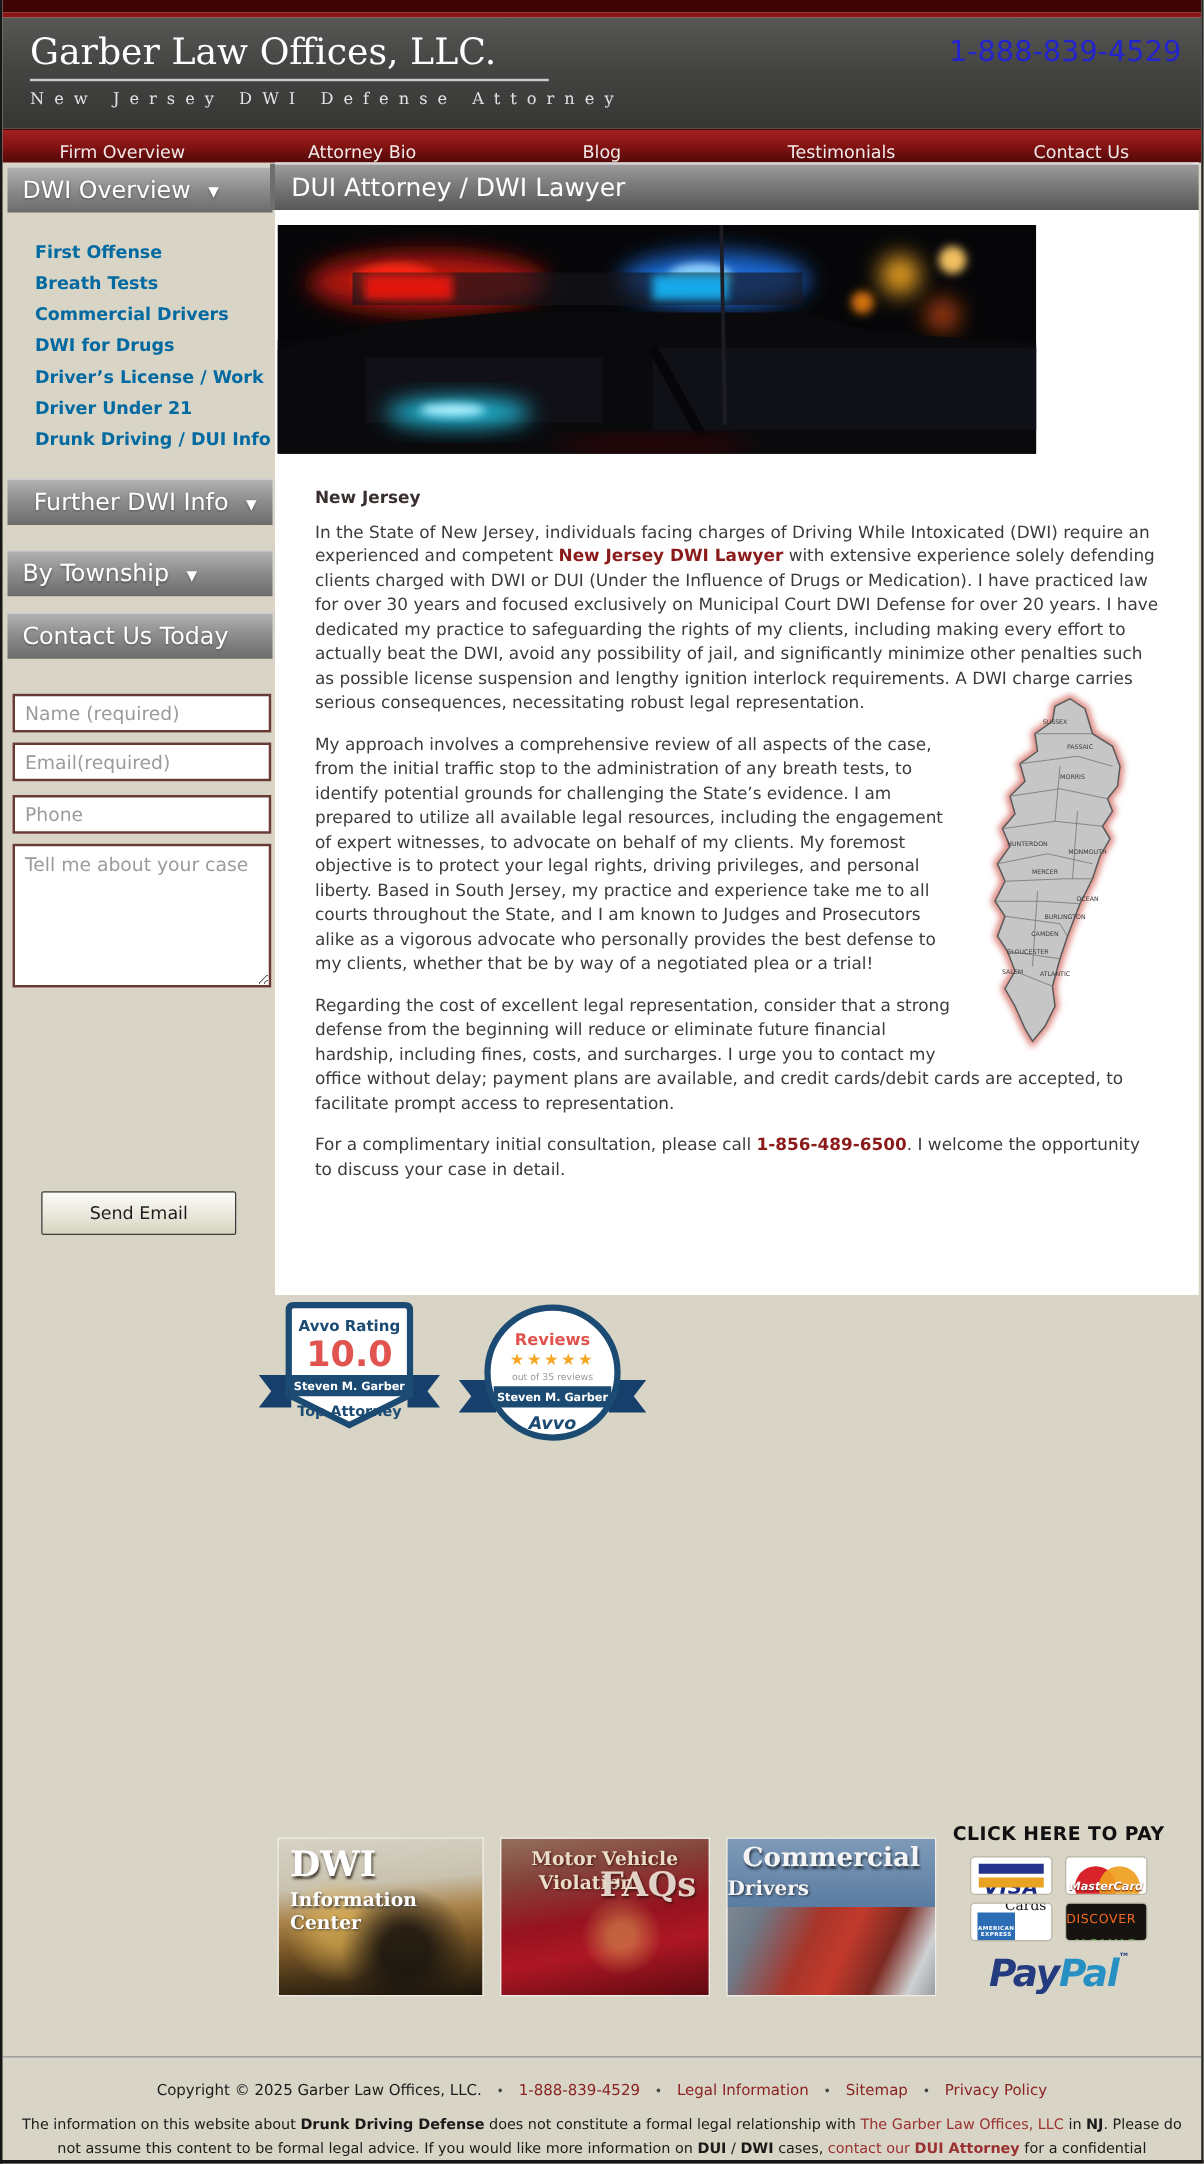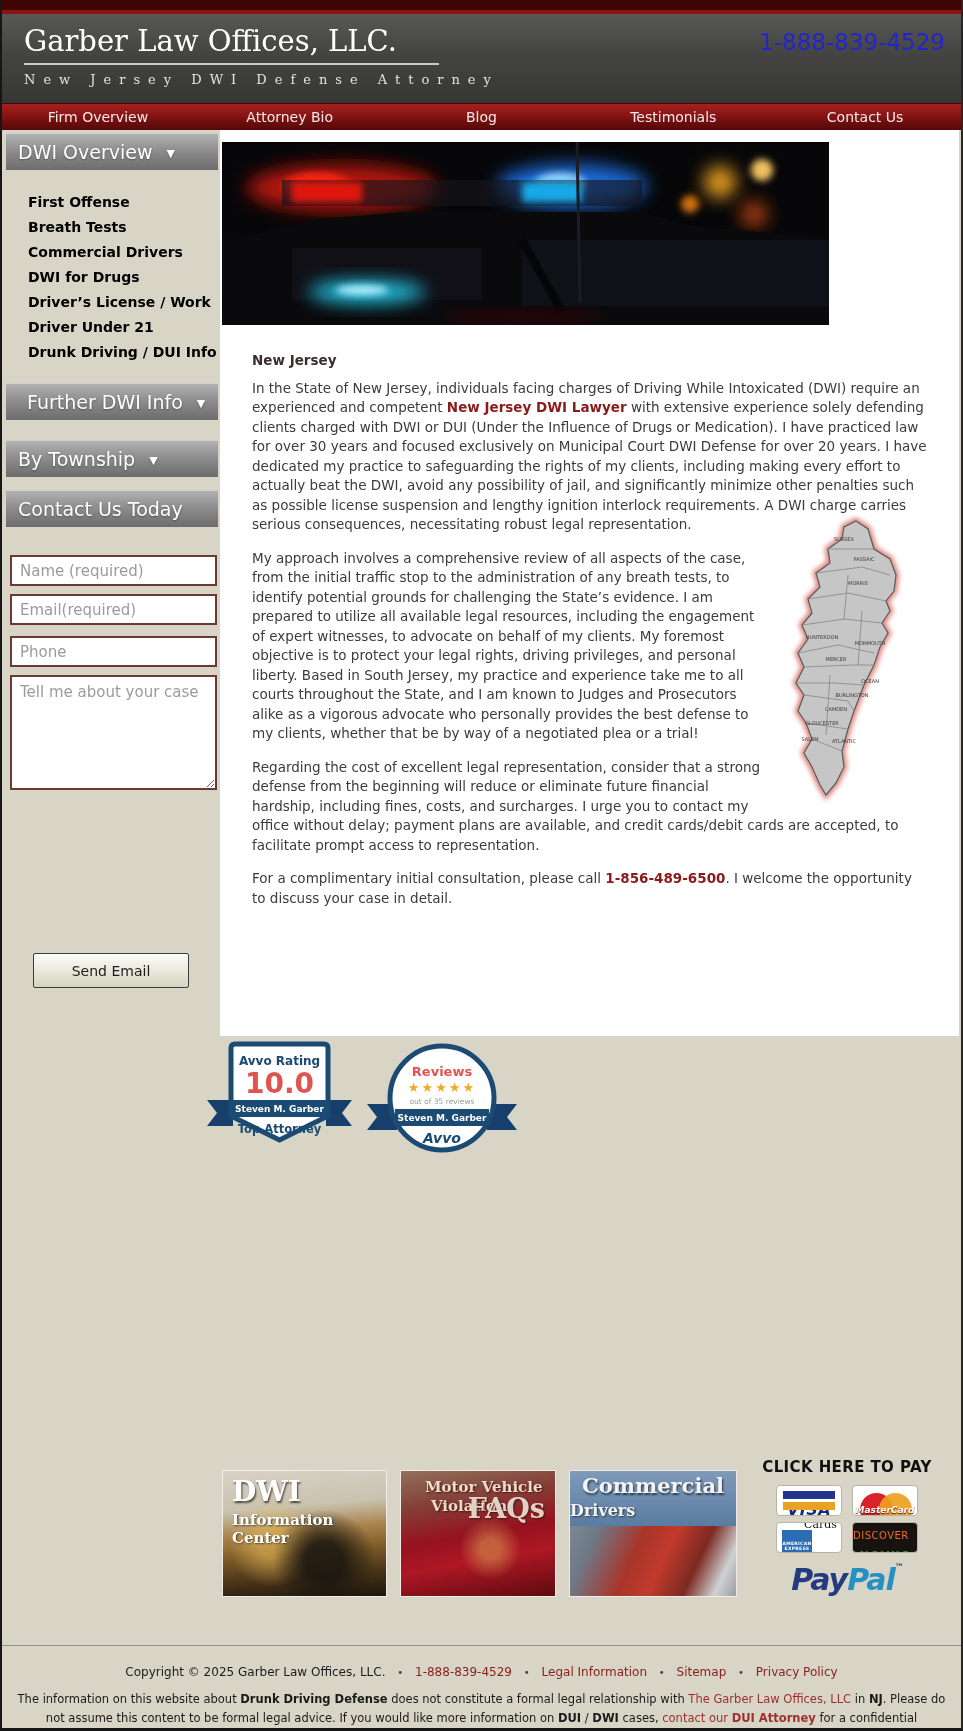--- a/index.html
+++ b/index.html
@@ -12,37 +12,37 @@
   .strip1 { height:10px; background:#3f0505; }
   .strip2 { height:4px;  background:#8c1313; }
   .header { position:relative; height:89px; background:linear-gradient(180deg,#575755 0%,#444442 45%,#363634 100%); padding:10px 0 0 22px; }
   .firm-name { font-family:"DejaVu Serif", serif; font-size:29px; color:#ffffff; font-weight:400;
                width:415px; border-bottom:2px solid #c9c9c9; padding-bottom:5px; cursor:pointer; }
   .tagline { font-family:"DejaVu Serif", serif; font-size:13px; color:#e3e3e3; letter-spacing:8px; margin-top:7px; }
   .phone-top { position:absolute; top:15px; right:16px; font-size:23px; color:#2424cf; cursor:pointer; }
 
   
   .nav { height:27px; background:linear-gradient(180deg,#a32020 0%,#8c1515 40%,#690d0d 75%,#560808 100%);
-         display:flex; align-items:center; border-top:1px solid #4a0606; }
+         display:flex; align-items:flex-end; border-top:1px solid #4a0606; }
   .nav-item { flex:1; text-align:center; color:#f2e9e9; font-size:14px; cursor:pointer; }
 
   
   .body-row { position:absolute; top:130px; left:2px; right:2px; height:906px; }
   .sidebar  { position:absolute; left:0; top:0; width:215px; height:906px; }
   .content  { position:absolute; left:216px; right:0; top:0; height:906px; background:#ffffff; }
 
   
   .sb-hd { position:absolute; left:2px; width:212px; height:37px; color:#fff; font-size:19px;
            background:linear-gradient(180deg,#b2b2b2 0%,#8e8e8e 45%,#6c6c6c 100%);
            border-top:1px solid #cfcfcf; display:flex; align-items:center; padding-left:12px;
            text-shadow:0 1px 2px rgba(0,0,0,.35); cursor:pointer; }
   .sb-hd .chev { font-size:11px; margin-left:14px; margin-top:3px; }
   .sb-hd.static { cursor:default; }
   .sb-menu { position:absolute; top:60px; left:2px; width:212px; }
-  .sb-link { height:25px; line-height:25px; padding-left:22px; font-size:14px; font-weight:bold; color:#000000; cursor:pointer; white-space:nowrap; }
+  .sb-link { height:25px; line-height:25px; padding-left:22px; font-size:14px; font-weight:bold; color:#0369a1; cursor:pointer; white-space:nowrap; }
 
   .sb-input { position:absolute; left:6px; width:207px; height:31px; border:2px solid #693a34; background:#fff;
               font-size:15px; color:#333; padding:0 8px; font-family:"DejaVu Sans",sans-serif; }
   .sb-input::placeholder, .sb-ta::placeholder { color:#9b9b9b; opacity:1; }
   .sb-ta { position:absolute; left:6px; width:207px; height:115px; border:2px solid #693a34; background:#fff;
            font-size:15px; color:#333; padding:6px 8px; resize:both; font-family:"DejaVu Sans",sans-serif; }
   .send-btn { position:absolute; left:29px; top:823px; width:156px; height:35px; border:1px solid #3d3d3d; border-radius:2px;
               background:linear-gradient(180deg,#fcfcf9 0%,#e9e7da 55%,#d6d3c0 100%); font-size:14px; color:#1d1d1d; cursor:pointer;
               font-family:"DejaVu Sans",sans-serif; }
 
@@ -66,21 +66,21 @@
   .banner-row { position:absolute; top:1470px; left:220px; display:flex; gap:13px; }
   .banner { position:relative; height:127px; border:1px solid #efede6; overflow:hidden; cursor:pointer;
             font-family:"DejaVu Serif", serif; }
   .b1 { width:165px;
         background:
           radial-gradient(circle at 62% 72%, rgba(24,20,14,.85) 0 14%, rgba(24,20,14,0) 38%),
           radial-gradient(circle at 30% 58%, rgba(235,190,90,.55) 0 10%, rgba(235,190,90,0) 32%),
           linear-gradient(175deg,#d6d2c6 0%,#c9c2ae 30%,#a9834a 48%,#7d5a28 64%,#473317 82%,#1d150c 100%); }
   .b1-title { position:absolute; left:9px; top:4px; font-size:28px; font-weight:bold; color:#fff; text-shadow:1px 2px 2px #4a4436; }
   .b1-sub   { position:absolute; left:9px; top:40px; font-size:15px; font-weight:bold; color:#fff; text-shadow:1px 1px 2px #4a4436; }
-  .b2 { width:156px;
+  .b2 { width:168px;
         background:
           radial-gradient(circle at 58% 62%, rgba(225,170,90,.5) 0 8%, rgba(225,170,90,0) 26%),
           linear-gradient(170deg,#93705c 0%,#84423a 24%,#96121f 50%,#ae1724 68%,#7c0f18 88%,#5f0a10 100%); }
   .b2-l1 { position:absolute; left:24px; top:7px;  font-size:15px; font-weight:bold; color:#e9dcc8; text-shadow:1px 1px 2px #4a1410; }
   .b2-l2 { position:absolute; left:30px; top:26px; font-size:15px; font-weight:bold; color:#e9dcc8; text-shadow:1px 1px 2px #4a1410; }
   .b2-big{ position:absolute; right:10px; top:22px; font-size:27px; font-weight:bold; color:rgba(248,242,230,.85); text-shadow:1px 1px 2px #4a1410; }
   .b3 { width:168px;
         background:
           linear-gradient(180deg,#7e9ab8 0%,#5a7ca2 44%,rgba(90,124,162,0) 44%),
           linear-gradient(115deg,#8a939e 0%,#6e7a88 24%,#a8352a 46%,#c23a2c 60%,#7c2a22 76%,#cfd2d4 90%,#9a9d9f 100%); }
@@ -169,20 +169,21 @@
       </div>
 
       <input class="sb-input" style="top: 425px;" type="text" placeholder="Name (required)">
       <input class="sb-input" style="top: 464px;" type="text" placeholder="Email(required)">
       <input class="sb-input" style="top: 506px;" type="text" placeholder="Phone">
       <textarea class="sb-ta" style="top: 545px;" placeholder="Tell me about your case"></textarea>
       <button class="send-btn">Send Email</button>
     </div>
 
     <div class="content">
+      <div class="title-bar">DUI Attorney / DWI Lawyer</div>
 
       <svg class="police" width="607" height="183" viewBox="0 0 607 183">
         <defs>
           <filter id="b8" x="-60%" y="-60%" width="220%" height="220%">
               <feGaussianBlur stdDeviation="9"></feGaussianBlur>
             </filter>
           <filter id="b3" x="-60%" y="-60%" width="220%" height="220%">
               <feGaussianBlur stdDeviation="3.5"></feGaussianBlur>
             </filter>
         </defs>

